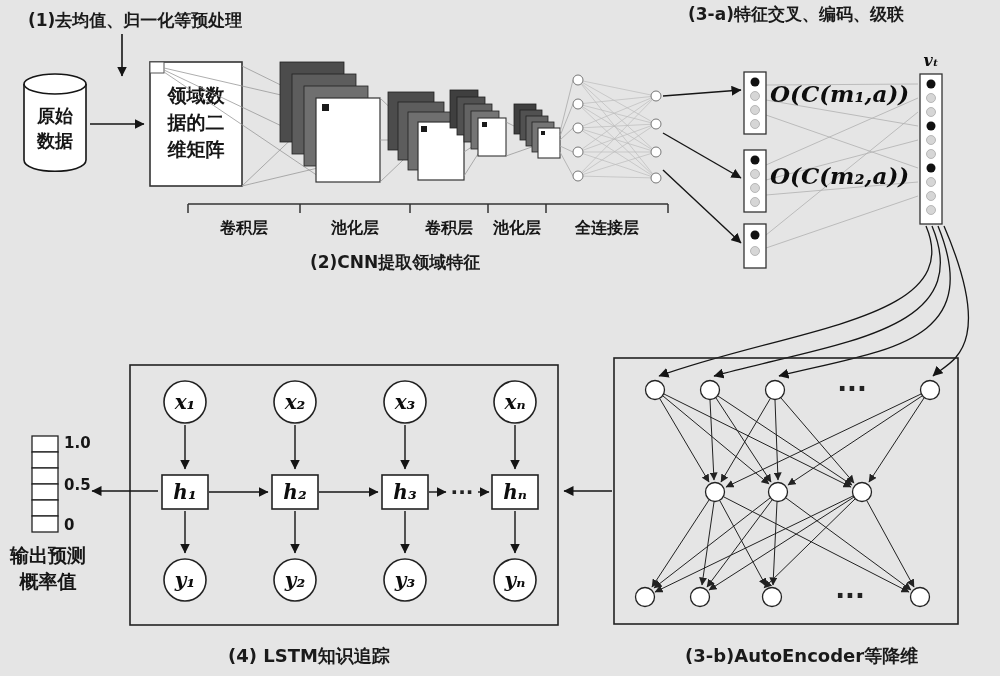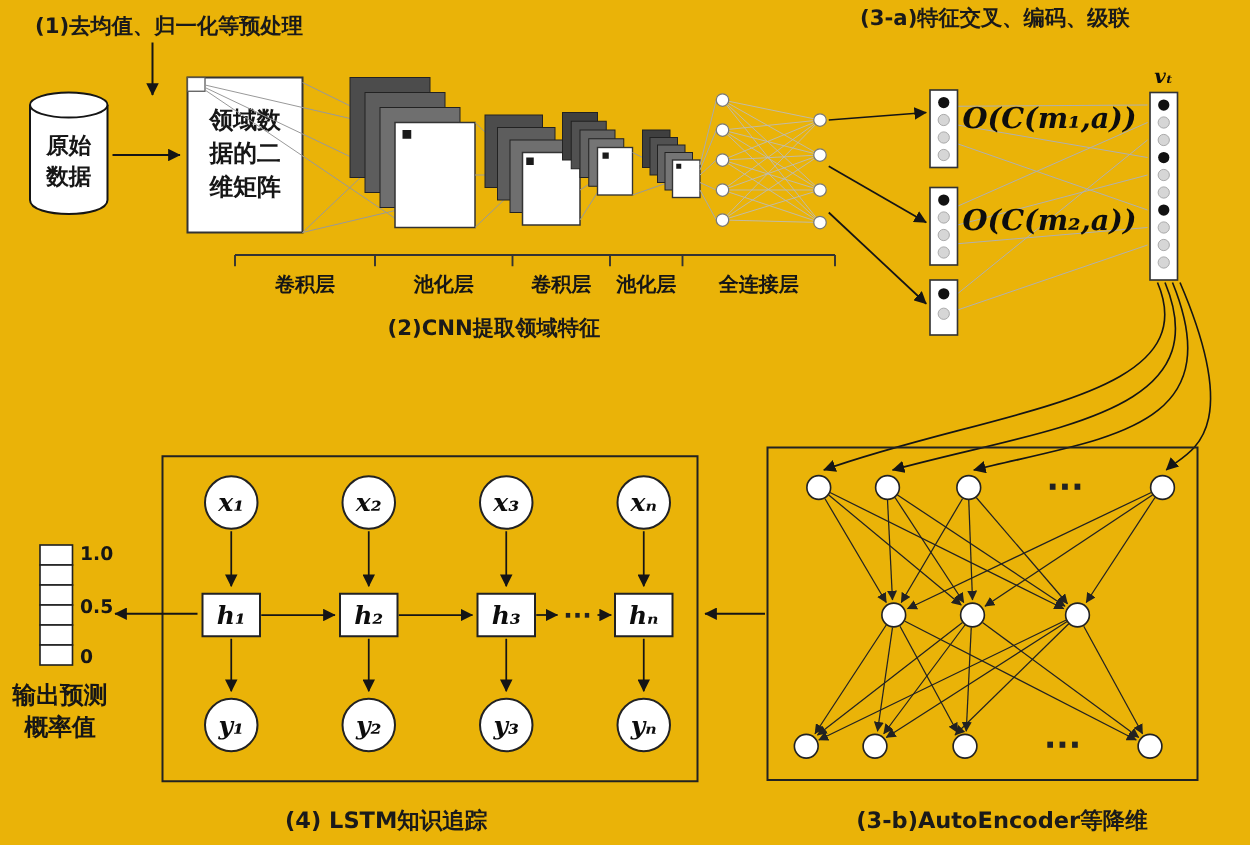--- a/index.html
+++ b/index.html
@@ -1,17 +1,17 @@
 <!DOCTYPE html>
 <html><head>
 <meta charset="utf-8">
 <style>
   html,body { margin:0; padding:0; }
   body { background:#fafaf8; }
-  .canvas { position:relative; width:1000px; height:676px; background:#eab308; overflow:hidden; }
+  .canvas { position:relative; width:1000px; height:676px; background:#e5e5e5; overflow:hidden; }
   svg { display:block; }
   svg text { user-select:none; }
   .cn   { font-family:"DejaVu Sans","Liberation Sans",sans-serif; font-weight:700; fill:#161616; }
   .cap  { font-family:"DejaVu Sans","Liberation Sans",sans-serif; font-weight:700; fill:#1a1a1a; }
   .math { font-family:"DejaVu Serif","Liberation Serif",serif; font-style:italic; font-weight:700; fill:#0d0d0d; }
   .dots { font-family:"DejaVu Sans","Liberation Sans",sans-serif; font-weight:700; fill:#222; }
 </style>
 </head>
 <body>
 

